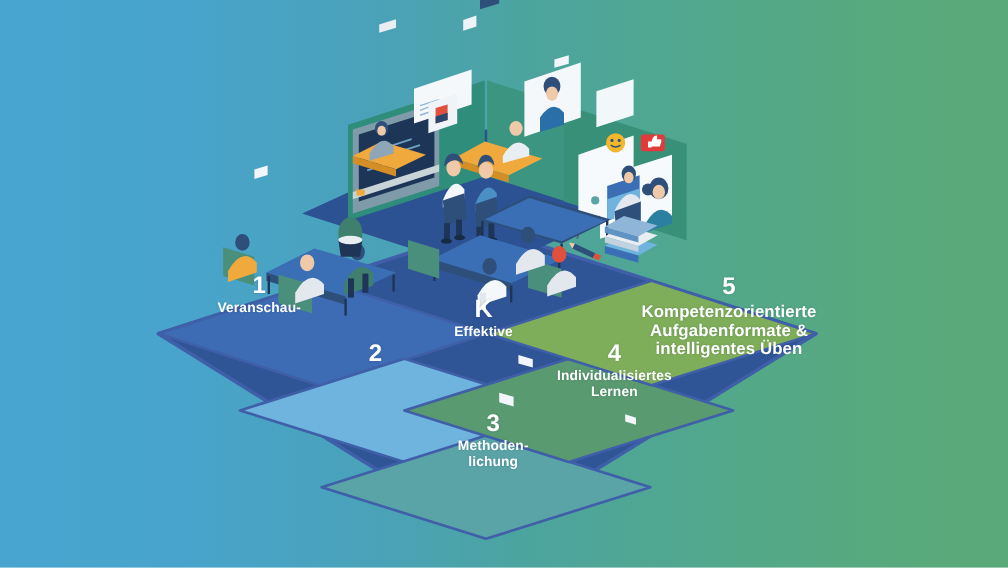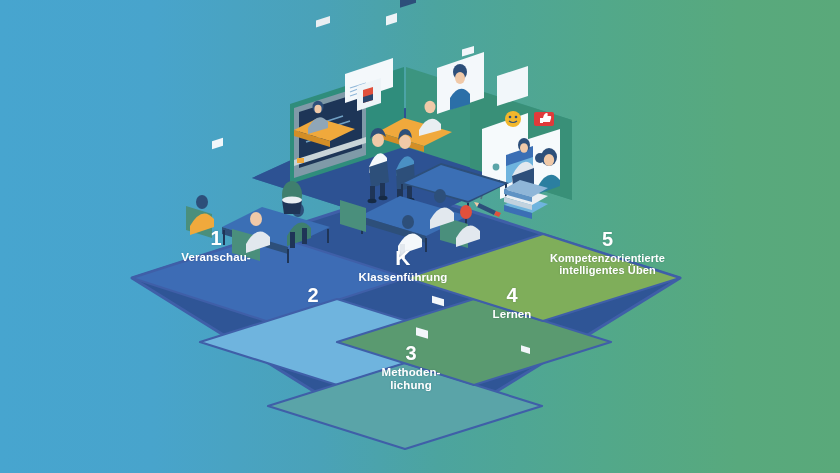--- a/index.html
+++ b/index.html
@@ -31,21 +31,21 @@
     font-weight:bold;
     line-height:1.05;
     margin-bottom:2px;
   }
   .tile-num.big{font-size:21px;}
   .tile-text{
     display:block;
     font-size:11.5px;
     font-weight:bold;
   }
-  .tile-text.small{font-size:11px;text-align:center;}
+  .tile-text.small{font-size:14px;text-align:center;}
 
   #lbl-k{left:318px;top:247px;width:170px;}
   #lbl-1{left:146px;top:228px;width:140px;}
   #lbl-2{left:243px;top:285px;width:140px;}
   #lbl-3{left:341px;top:343px;width:140px;}
   #lbl-4{left:437px;top:285px;width:150px;}
   #lbl-5{left:520px;top:229px;width:175px;}
 </style>
 </head>
 <body>
@@ -282,42 +282,44 @@
       <g>
         <polygon points="479,203 496,211 494,215 477,207" fill="#2d4f7a"></polygon>
         <polygon points="496,211 501,213 499,217 494,215" fill="#e0503c"></polygon>
         <polygon points="477,207 479,203 474,202" fill="#f0c9a8"></polygon>
       </g>
     </g>
   </svg>
 
   <div class="tile-label" id="lbl-k">
     <span class="tile-num big">K</span>
-    <span class="tile-text">Klassenführung</span>
+    <span class="tile-text">Effektive</span>
   </div>
 
   <div class="tile-label" id="lbl-1">
     <span class="tile-num">1</span>
     <span class="tile-text">Veranschau-</span>
   </div>
 
   <div class="tile-label" id="lbl-2">
     <span class="tile-num">2</span>
   </div>
 
   <div class="tile-label" id="lbl-3">
     <span class="tile-num">3</span>
     <span class="tile-text">Methoden-</span>
     <span class="tile-text">lichung</span>
   </div>
 
   <div class="tile-label" id="lbl-4">
     <span class="tile-num">4</span>
+    <span class="tile-text">Individualisiertes</span>
     <span class="tile-text">Lernen</span>
   </div>
 
   <div class="tile-label" id="lbl-5">
     <span class="tile-num">5</span>
     <span class="tile-text small">Kompetenzorientierte</span>
+    <span class="tile-text small">Aufgabenformate &amp;</span>
     <span class="tile-text small">intelligentes Üben</span>
   </div>
 
 </div>
 
 </body></html>

